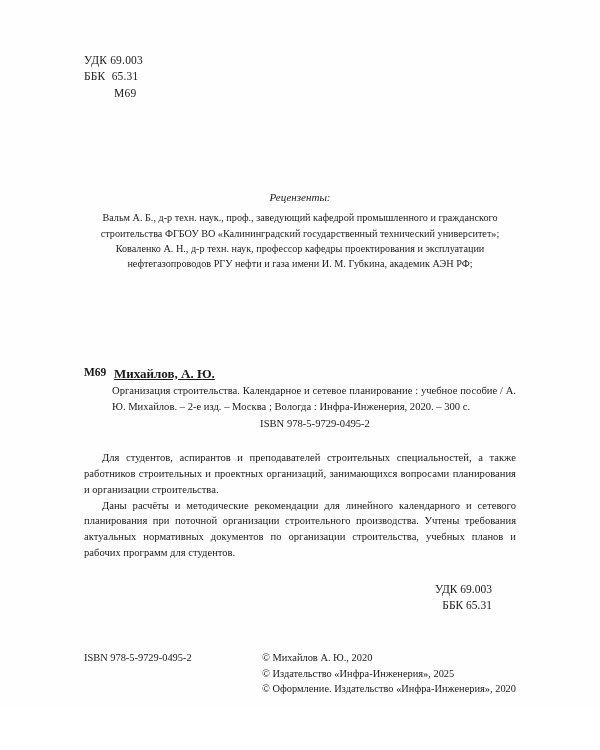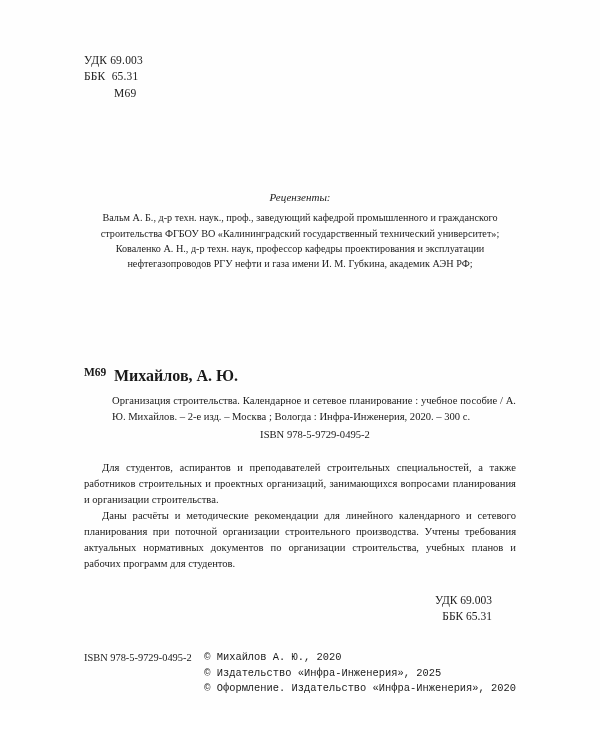--- a/index.html
+++ b/index.html
@@ -66,22 +66,23 @@
   
   .entry {
     margin-top: 92px;
     position: relative;
     font-size: 10.6px;
     line-height: 1.48;
   }
   .entry .author {
     font-weight: bold;
     margin-left: 30px;
-    font-size: 16px;
-    margin-bottom: 6px;
+    font-size: 13px;
+    margin-bottom: 0;
+    text-decoration: underline;
   }
   .entry .shelf {
     position: absolute;
     left: 0;
     top: 0;
     font-weight: bold;
     font-size: 11.5px;
   }
   .entry .desc {
     margin-left: 28px;
@@ -129,21 +130,21 @@
     align-items: flex-start;
   }
   .footer .isbn {
     white-space: nowrap;
     padding-top: 0px;
   }
   .footer .rights div {
     white-space: nowrap;
   }
   .copy {
-    font-family: Liberation Mono, monospace;
+    font-family: Liberation Serif, serif;
   }
 </style>
 </head>
 <body>
 
 <div class="page">
   <div class="content">
 
     <div class="codes">
       <div class="udk">УДК 69.003</div>

